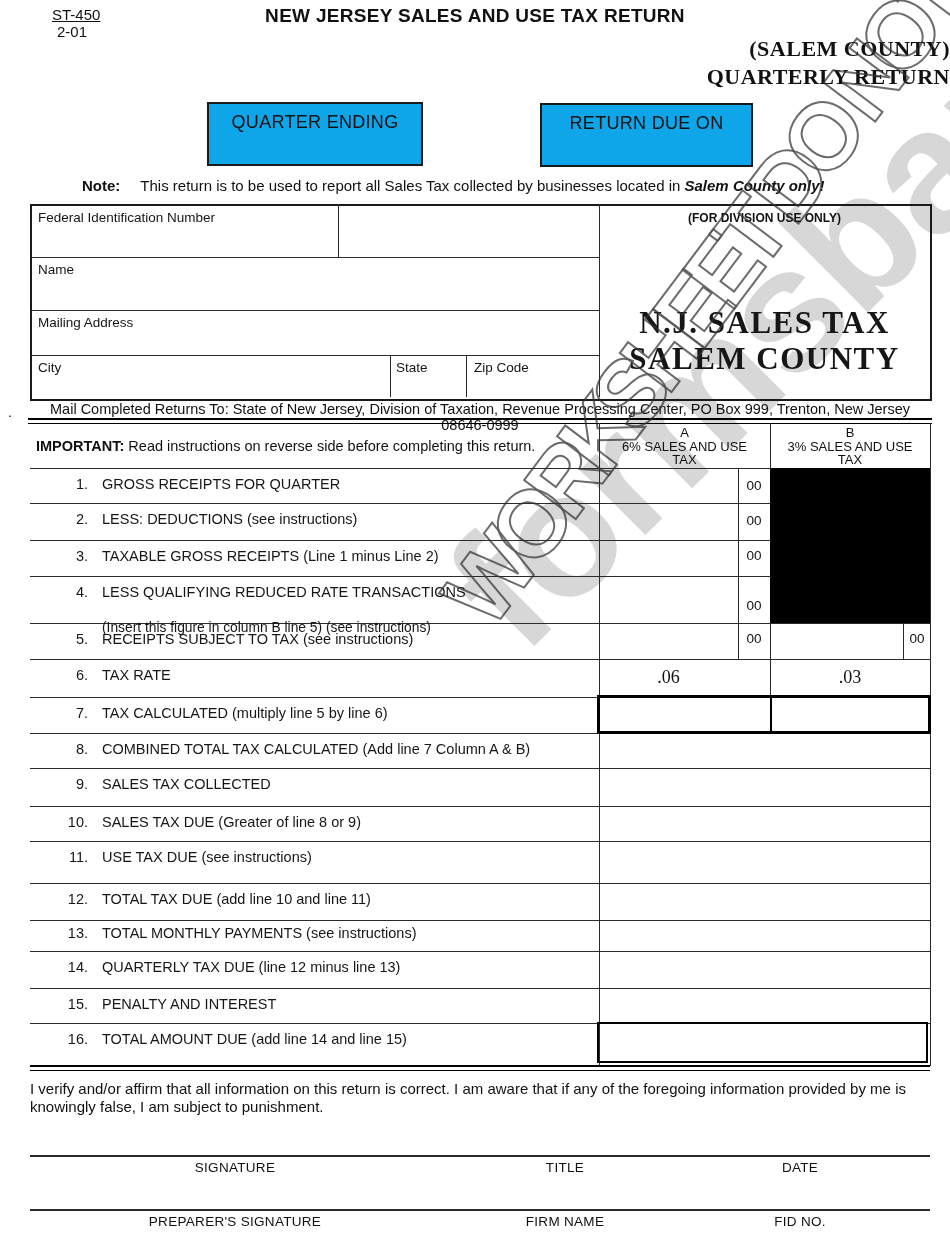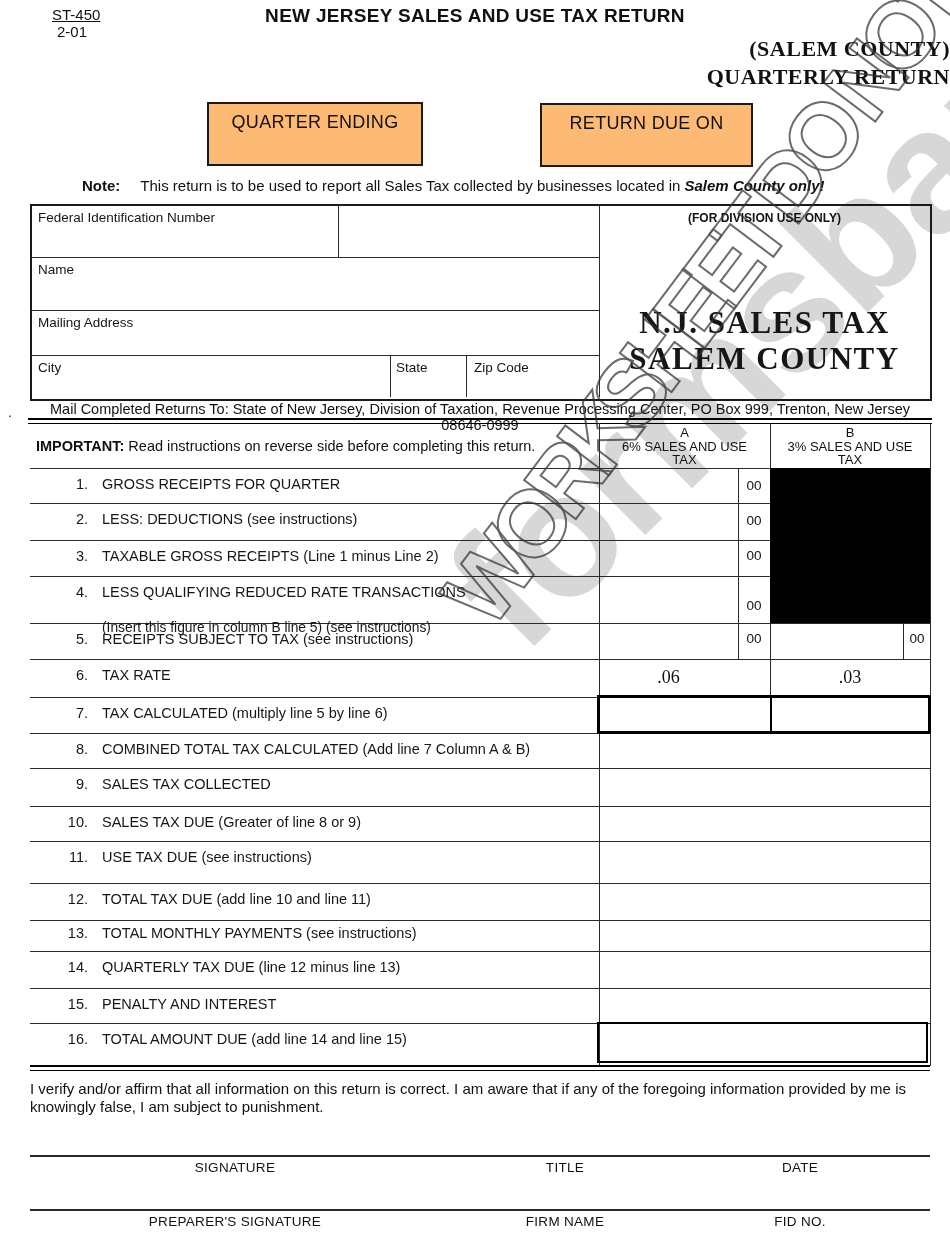--- a/index.html
+++ b/index.html
@@ -2,21 +2,21 @@
 <html><head>
 <meta charset="utf-8">
 <style>
   html,body{margin:0;padding:0;background:#fff;}
   .page{position:relative;width:950px;height:1241px;background:#ffffff;overflow:hidden;
         font-family:"Liberation Sans",sans-serif;color:#111;}
   
   .hline{position:absolute;height:0;border-top:1.6px solid #2a2a2a;}
   .vline{position:absolute;width:0;border-left:1.5px solid #2a2a2a;}
   .dblrule{position:absolute;height:3px;border-top:2.5px solid #000;border-bottom:1.5px solid #000;}
-  .box{position:absolute;border:2px solid #1a1a1a;background:#fdba74;}
+  .box{position:absolute;border:2px solid #1a1a1a;background:#0ea5e9;}
   
   .formno{position:absolute;left:52px;top:6px;font-size:15px;text-decoration:underline;}
   .formrev{position:absolute;left:57px;top:23px;font-size:15px;}
   .title{position:absolute;left:0;top:5px;width:950px;text-align:center;font-size:19px;font-weight:bold;letter-spacing:.3px;}
   .subt{position:absolute;left:0;width:950px;text-align:right;font-family:"Liberation Serif",serif;font-weight:bold;font-size:22px;letter-spacing:.5px;}
   .qbox-label{position:absolute;width:100%;top:8px;text-align:center;font-size:18px;letter-spacing:.3px;}
   .note{position:absolute;left:82px;top:177px;font-size:15px;}
   .note b{margin-right:20px;}
   .note .emph{font-weight:bold;font-style:italic;}
   

